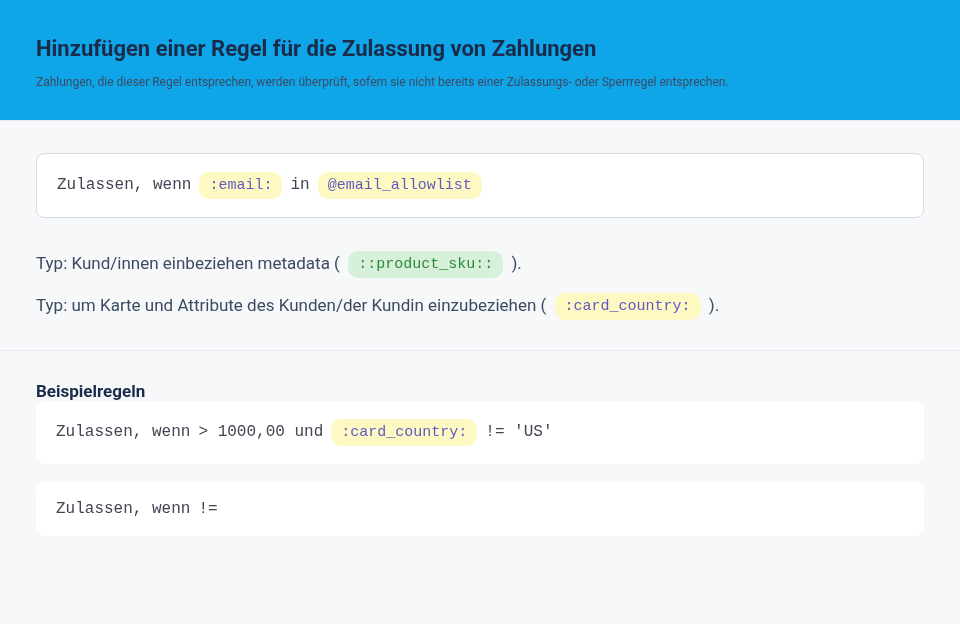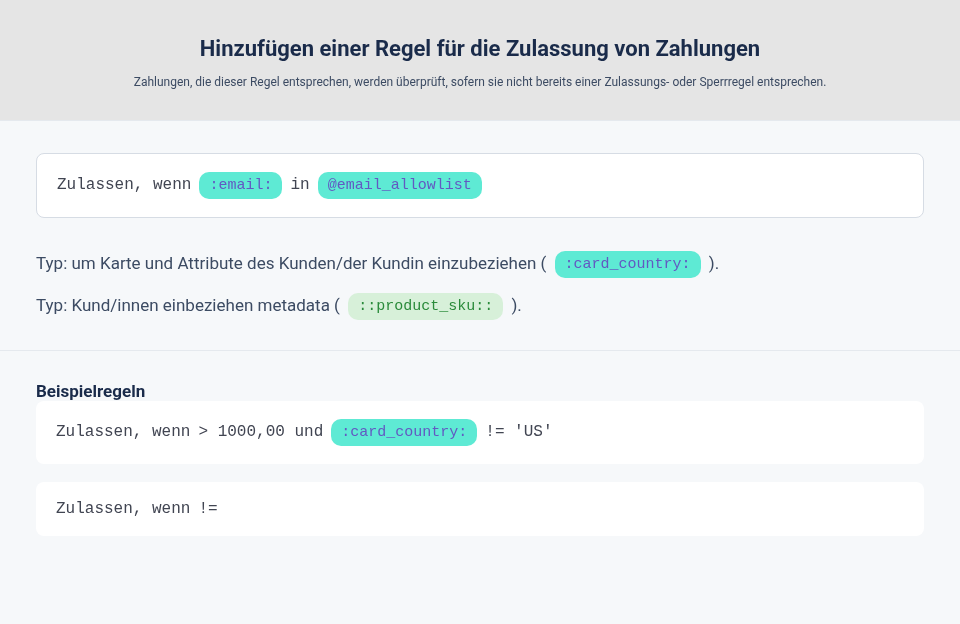--- a/index.html
+++ b/index.html
@@ -16,22 +16,21 @@
     }
     .container {
       background: #ffffff;
       border-radius: 8px;
       height: 100%;
       display: flex;
       flex-direction: column;
     }
     .header {
       padding: 36px 36px 28px 36px;
-      background: #e5e5e5;
-      text-align: center;
+      background: #0ea5e9;
     }
     .title {
       font-size: 22px;
       font-weight: 700;
       color: #1a2b4a;
       margin-bottom: 12px;
     }
     .subtitle {
       font-size: 12px;
       color: #3c4b63;
@@ -59,21 +58,21 @@
     .pill {
       display: inline-flex;
       align-items: center;
       padding: 3px 10px;
       border-radius: 10px;
       font-family: 'SFMono-Regular', Consolas, 'Liberation Mono', Menlo, monospace;
       font-size: 15px;
       line-height: 1.4;
     }
     .pill-purple {
-      background: #5eead4;
+      background: #fef9c3;
       color: #6259c2;
     }
     .pill-green {
       background: #d7f0d9;
       color: #2a8a3a;
     }
     .hint-line {
       font-size: 17px;
       color: #3c4b63;
       margin-bottom: 14px;
@@ -120,28 +119,28 @@
   <div class="content">
 
     <div class="rule-input-box">
       <span class="mono-text">Zulassen, wenn</span>
       <span class="pill pill-purple">:email:</span>
       <span class="mono-text">in</span>
       <span class="pill pill-purple">@email_allowlist</span>
     </div>
 
     <p class="hint-line">
-      <span>Typ: um Karte und Attribute des Kunden/der Kundin einzubeziehen (</span>
-      <span class="pill pill-purple">:card_country:</span>
+      <span>Typ: Kund/innen einbeziehen metadata (</span>
+      <span class="pill pill-green">::product_sku::</span>
       <span>).</span>
     </p>
 
     <p class="hint-line">
-      <span>Typ: Kund/innen einbeziehen metadata (</span>
-      <span class="pill pill-green">::product_sku::</span>
+      <span>Typ: um Karte und Attribute des Kunden/der Kundin einzubeziehen (</span>
+      <span class="pill pill-purple">:card_country:</span>
       <span>).</span>
     </p>
 
     <div class="section-divider"></div>
 
     <h2 class="section-title">Beispielregeln</h2>
 
     <div class="example-rule">
       <span class="mono-text">Zulassen, wenn</span>
       <span class="mono-text">&gt; 1000,00 und</span>

